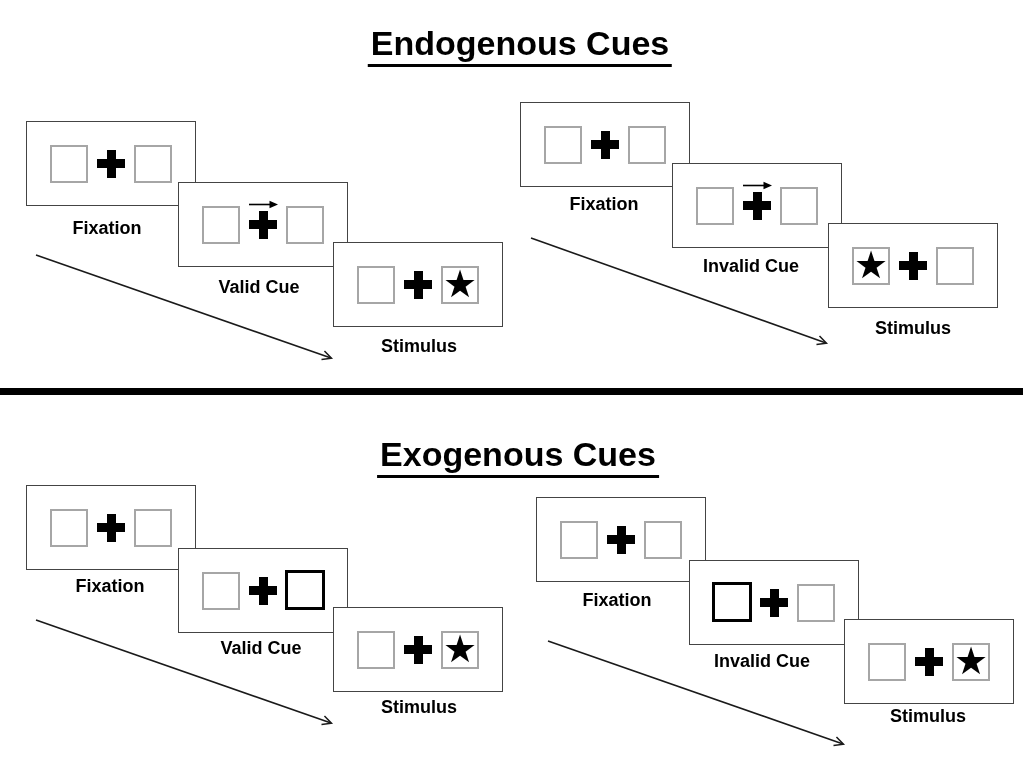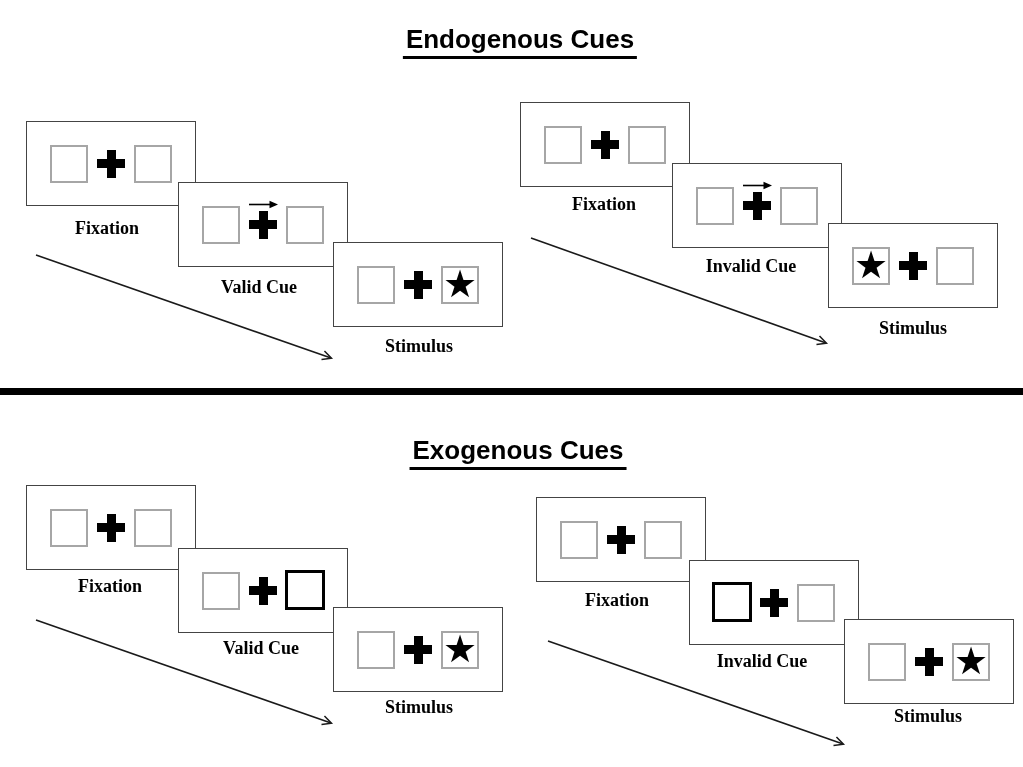--- a/index.html
+++ b/index.html
@@ -2,21 +2,21 @@
 <html><head>
 <meta charset="utf-8">
 <style>
   html,body { margin:0; padding:0; background:#fff; }
   #page {
     position:relative; width:1023px; height:767px; background:#fff;
     font-family:"Liberation Sans", sans-serif; overflow:hidden;
   }
   .section-title {
     position:absolute; transform:translateX(-50%);
-    font-size:26px; font-weight:700; color:#000; white-space:nowrap;
+    font-size:34px; font-weight:700; color:#000; white-space:nowrap;
     border-bottom:3px solid #000; padding:0 3px 1px 3px; z-index:2;
   }
   .divider { position:absolute; left:0; width:1023px; height:7px; background:#000; z-index:2; }
   .panel {
     position:absolute; width:170px; height:85px; background:#fff;
     border:1px solid #444; box-sizing:border-box;
   }
   .box {
     position:absolute; top:23px; width:38px; height:38px;
     border:2px solid #a6a6a6; box-sizing:border-box; background:#fff;
@@ -42,21 +42,21 @@
   .plus::after {
     content:""; position:absolute; top:0; left:50%; width:9px; height:28px;
     margin-left:-4.5px; background:#000;
   }
   .cue-arrow {
     position:absolute; left:50%; top:13px; transform:translateX(-50%);
     width:30px; height:11px;
   }
   .seq-label {
     position:absolute; transform:translateX(-50%); width:170px; text-align:center;
-    font-size:18px; font-weight:700; color:#000; white-space:nowrap; z-index:4;font-family:Liberation Serif, serif;
+    font-size:18px; font-weight:700; color:#000; white-space:nowrap; z-index:4;
   }
   .arrows-layer { position:absolute; left:0; top:0; z-index:0; }
 </style>
 </head>
 <body>
 
 <div id="page">
 
   <svg class="arrows-layer" width="1023" height="767">
     <defs>

